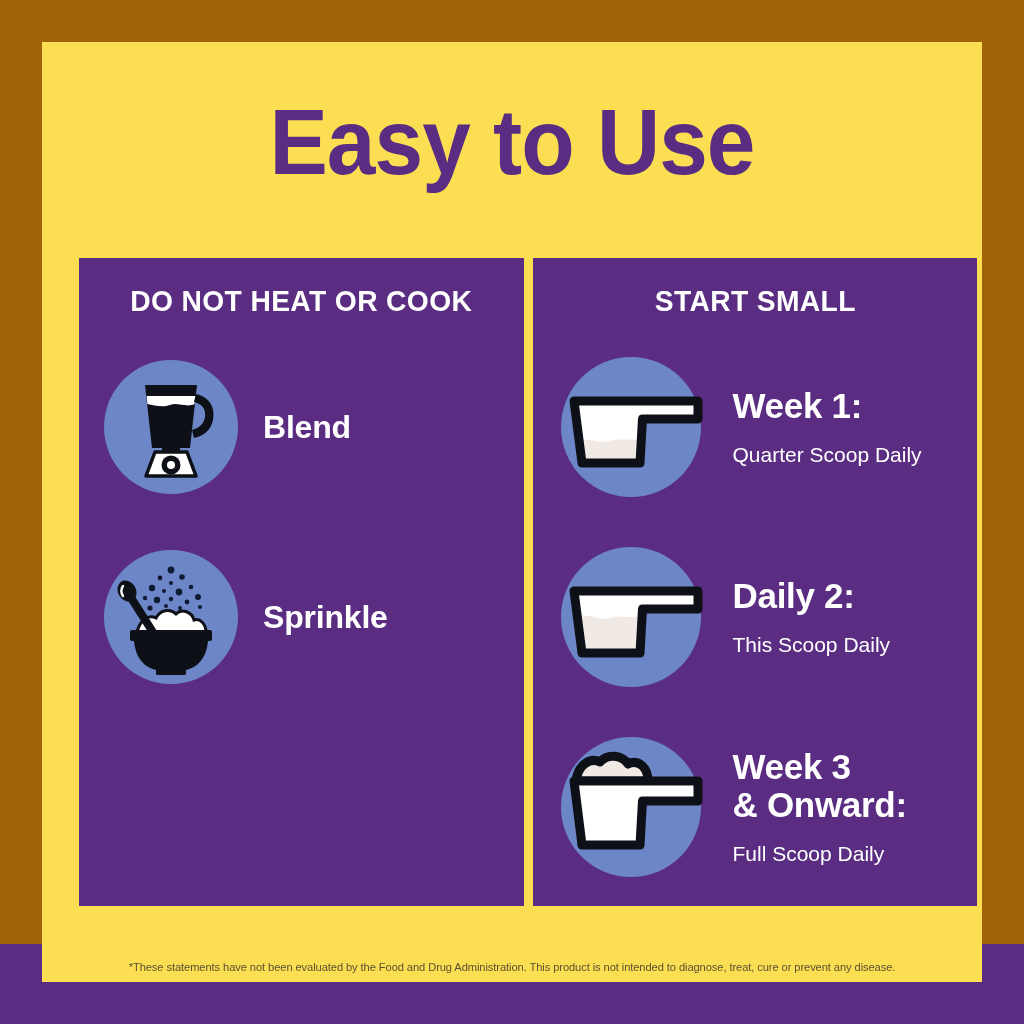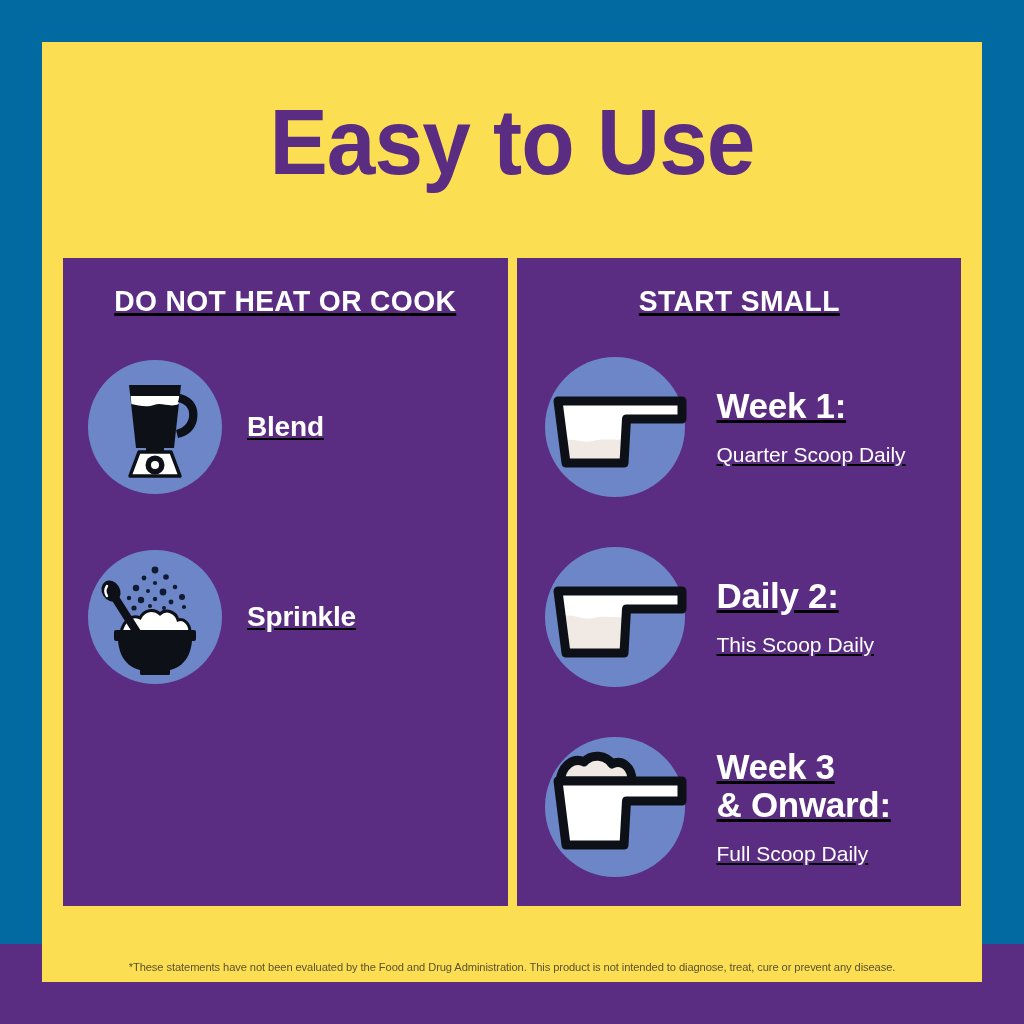--- a/index.html
+++ b/index.html
@@ -12,21 +12,21 @@
 
   body {
     font-family: "Liberation Sans", sans-serif;
     background: #5A2D82;
   }
 
   #infographic {
     position: relative;
     width: 1024px;
     height: 944px;
-    background: #0369a1;
+    background: #a16207;
   }
 
   
   .canvas {
     position: absolute;
     left: 42px;
     top: 42px;
     width: 940px;
     height: 940px;
     background: #FBDE52;
@@ -44,27 +44,26 @@
     line-height: 96px;
     font-weight: 700;
     letter-spacing: -1px;
     font-family: "Liberation Sans", sans-serif;
     transform: scaleX(0.95);
   }
 
   
   .panels {
     position: absolute;
-    left: 21px;
+    left: 37px;
     top: 216px;
     width: 898px;
     height: 648px;
     display: flex;
     gap: 9px;
-    text-decoration: underline;
   }
 
   .panel {
     position: relative;
     flex: 1 1 0;
     background: #5A2D82;
     padding-top: 26px;
   }
 
   .panel-header {
@@ -107,21 +106,21 @@
     align-items: center;
     justify-content: center;
     position: relative;
   }
 
   .circle svg { display: block; overflow: visible; }
 
   
   .row-label {
     color: #FFFFFF;
-    font-size: 28px;
+    font-size: 32px;
     line-height: 44px;
     font-weight: 700;
     letter-spacing: -0.2px;
   }
 
   
   .week-text { padding-left: 4px; }
 
   .week-title {
     color: #FFFFFF;

